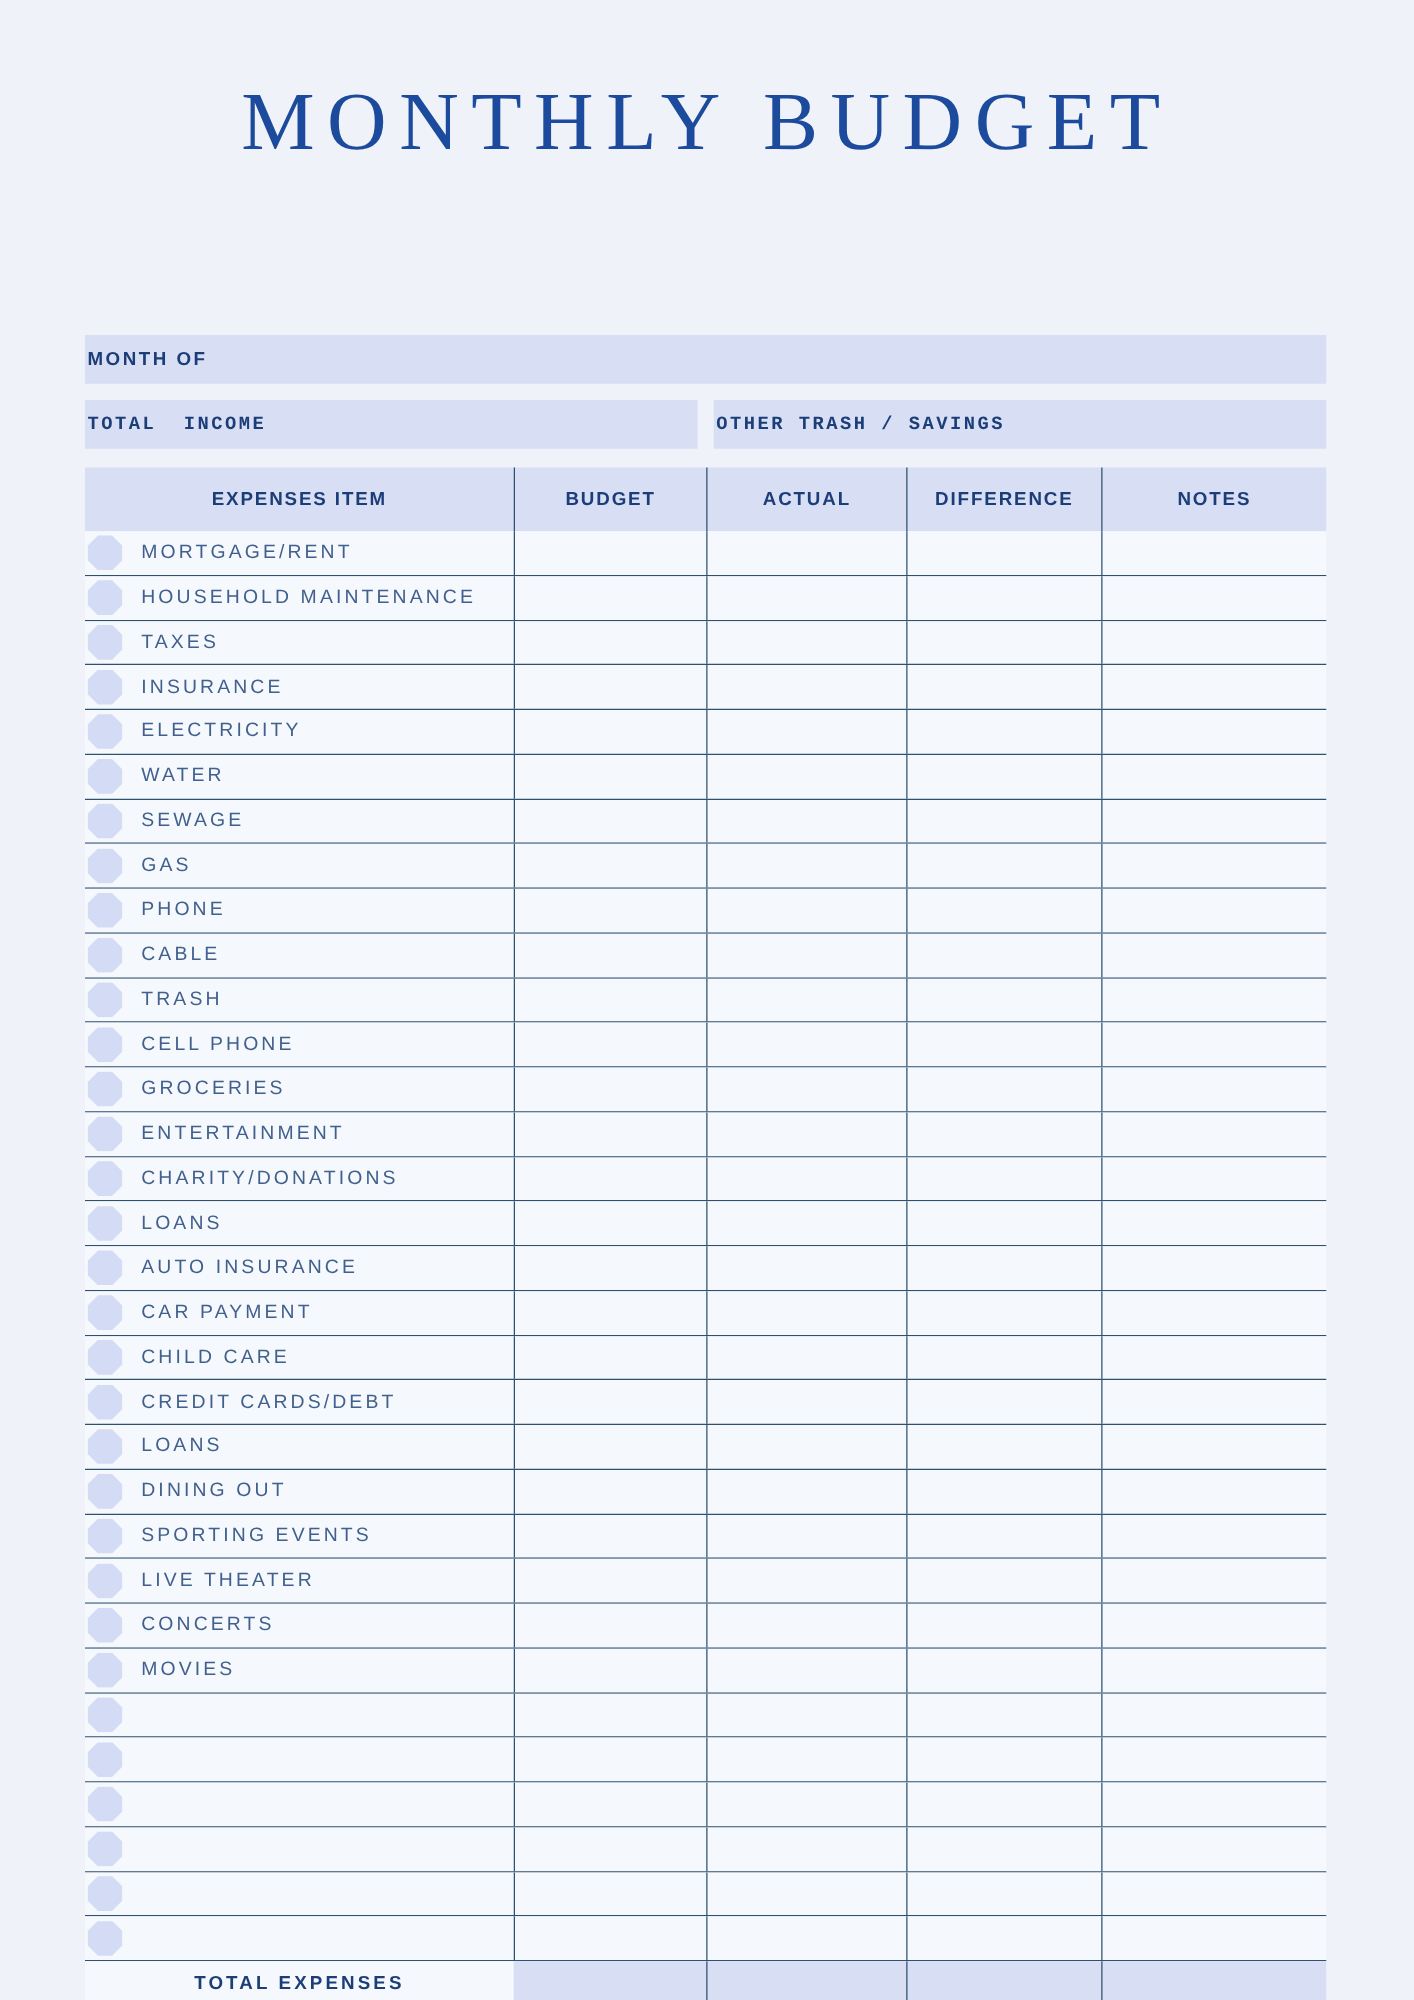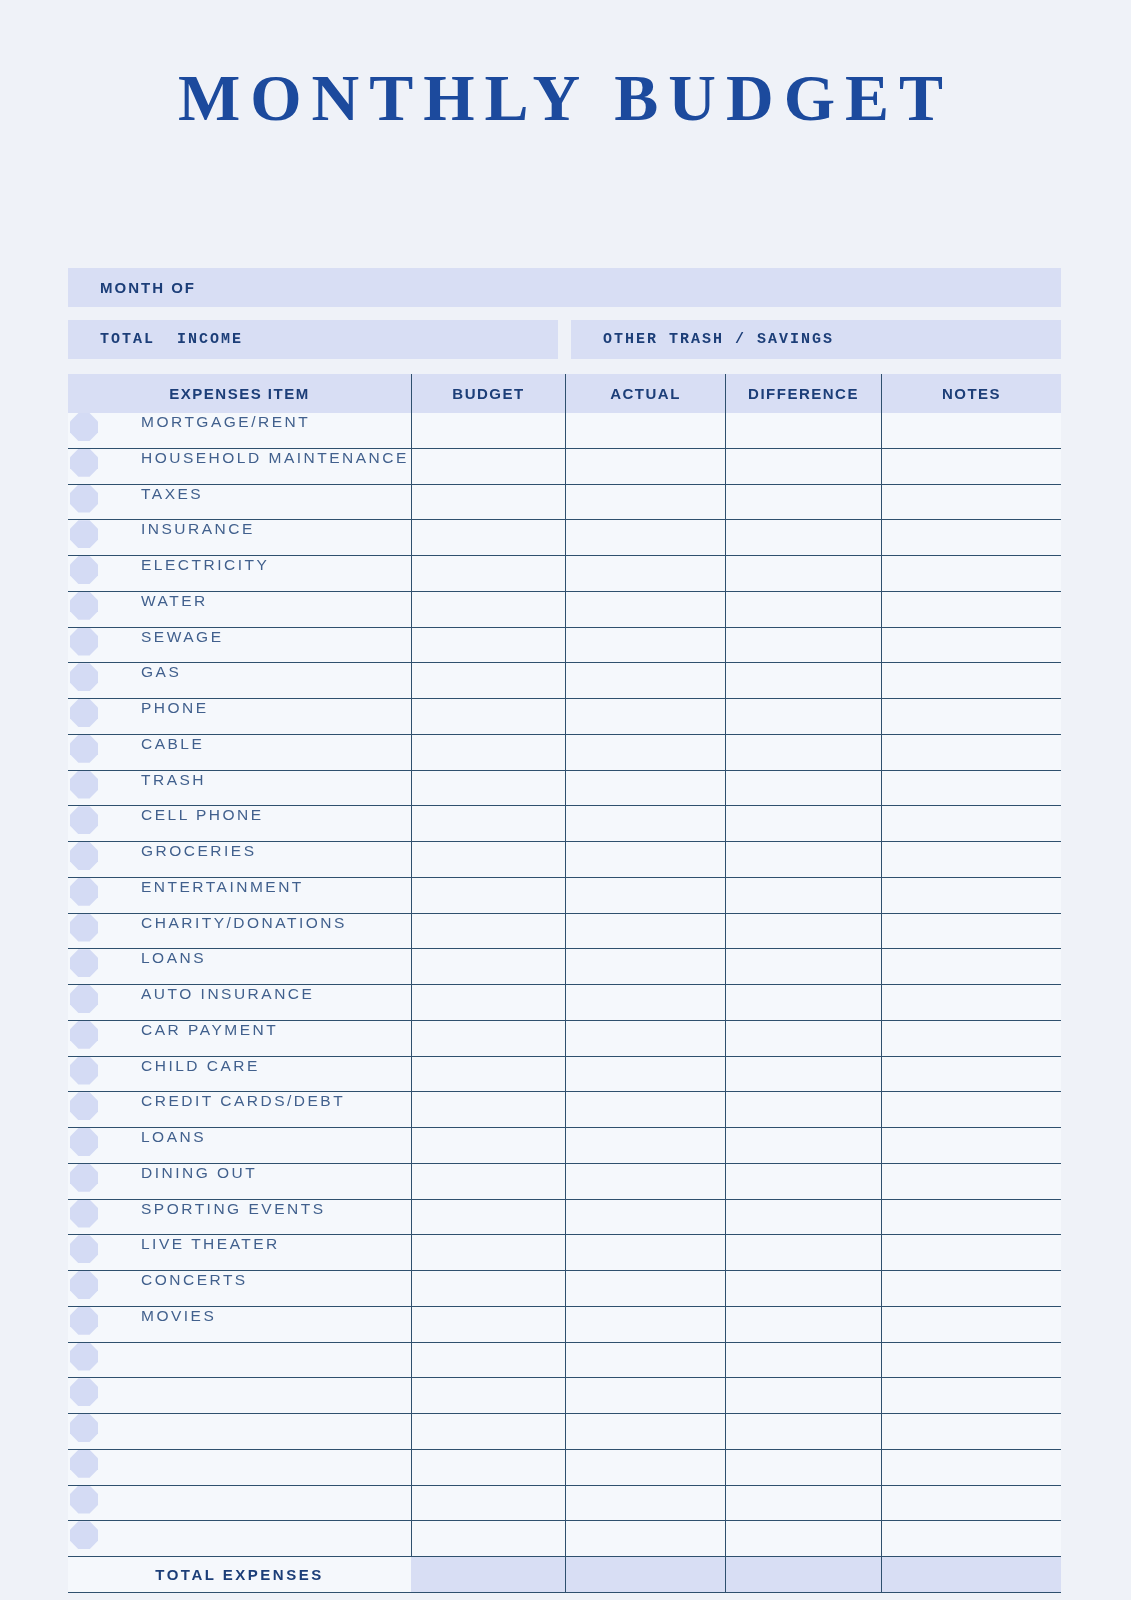--- a/index.html
+++ b/index.html
@@ -18,75 +18,74 @@
     width:1131px;height:1600px;
     background:var(--page-bg);
     font-family:"Liberation Sans",sans-serif;
     overflow:hidden;
   }
   .page{width:1131px;height:1600px;position:relative;}
   h1.title{
     margin-top:60px;
     text-align:center;
     font-family:"Liberation Serif","DejaVu Serif",serif;
-    font-weight:bold;
+    font-weight:normal;
     font-size:66px;
     line-height:76px;
     letter-spacing:10px;
     color:var(--title-blue);
     white-space:nowrap;
   }
   .content{
     position:absolute;
     left:68px;top:208px;
     width:993px;
   }
   .bar{
     height:39px;
     background:var(--lavender);
     display:flex;align-items:center;
-    padding-left:32px;
+    padding-left:2px;
   }
   .bar span{
     font-size:15px;font-weight:bold;
     letter-spacing:2px;color:var(--navy);
     white-space:pre;
   }
   .income-row{
     margin-top:13px;
     display:flex;gap:13px;font-family:Liberation Mono, monospace;
   }
   .income-row .bar.left{width:490px;flex:none;}
   .income-row .bar.right{flex:1;}
   
   .table{margin-top:15px;}
   .grid-row{
     display:grid;
     grid-template-columns:343px 154px 160px 156px 1fr;
   }
   .thead{
-    height:39px;
+    height:51px;
     background:var(--lavender);
   }
   .thead .th{
     display:flex;align-items:center;justify-content:center;
     font-size:15px;font-weight:bold;letter-spacing:1.5px;
     color:var(--navy);
   }
   .thead .th + .th{border-left:1.6px solid var(--line);}
   .trow{
     height:35.75px;
     background:var(--cell-bg);
     border-bottom:1.6px solid var(--line);
   }
   .trow .cell + .cell{border-left:1.6px solid var(--line);}
   .label-cell{
-    display:flex;
+    display:flex;align-items:center;
     padding-left:2px;
-    gap:28px;
   }
   .bullet{
     width:28px;height:28px;flex:none;
     background:var(--bullet);
     clip-path:polygon(30% 0,70% 0,100% 30%,100% 70%,70% 100%,30% 100%,0 70%,0 30%);
   }
   .expense-label{
     margin-left:15px;
     font-size:15.5px;
     letter-spacing:2.5px;

